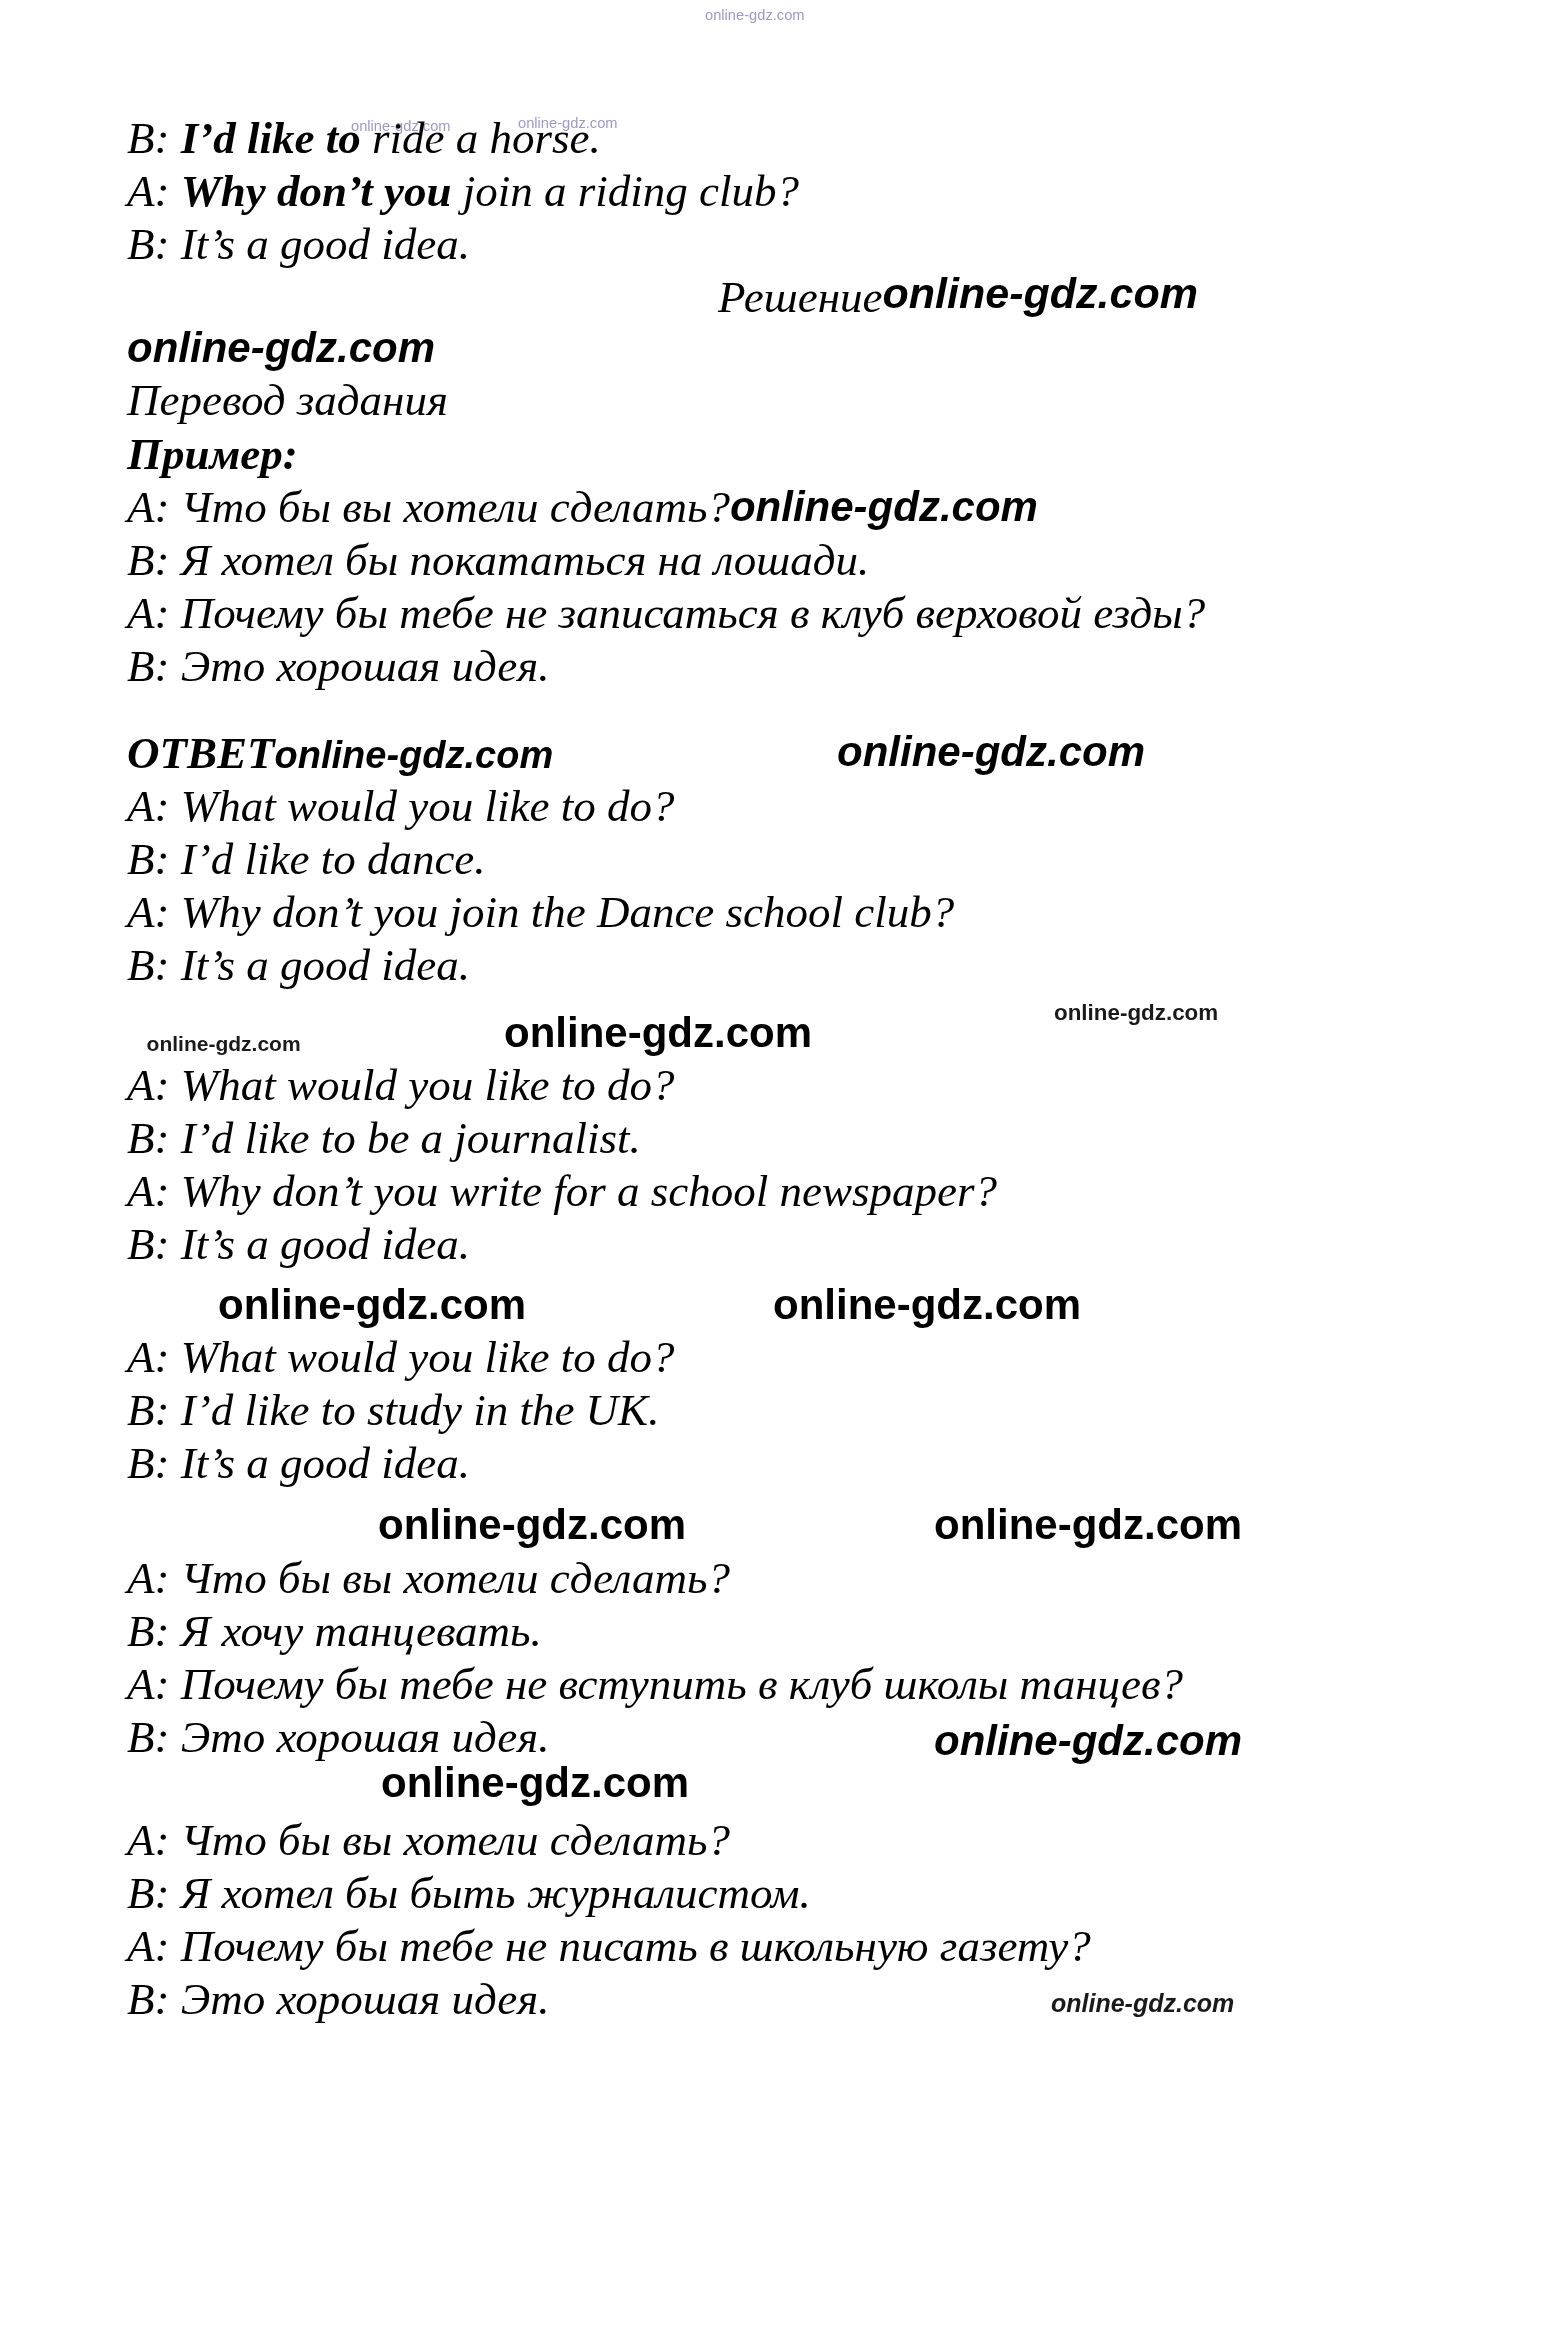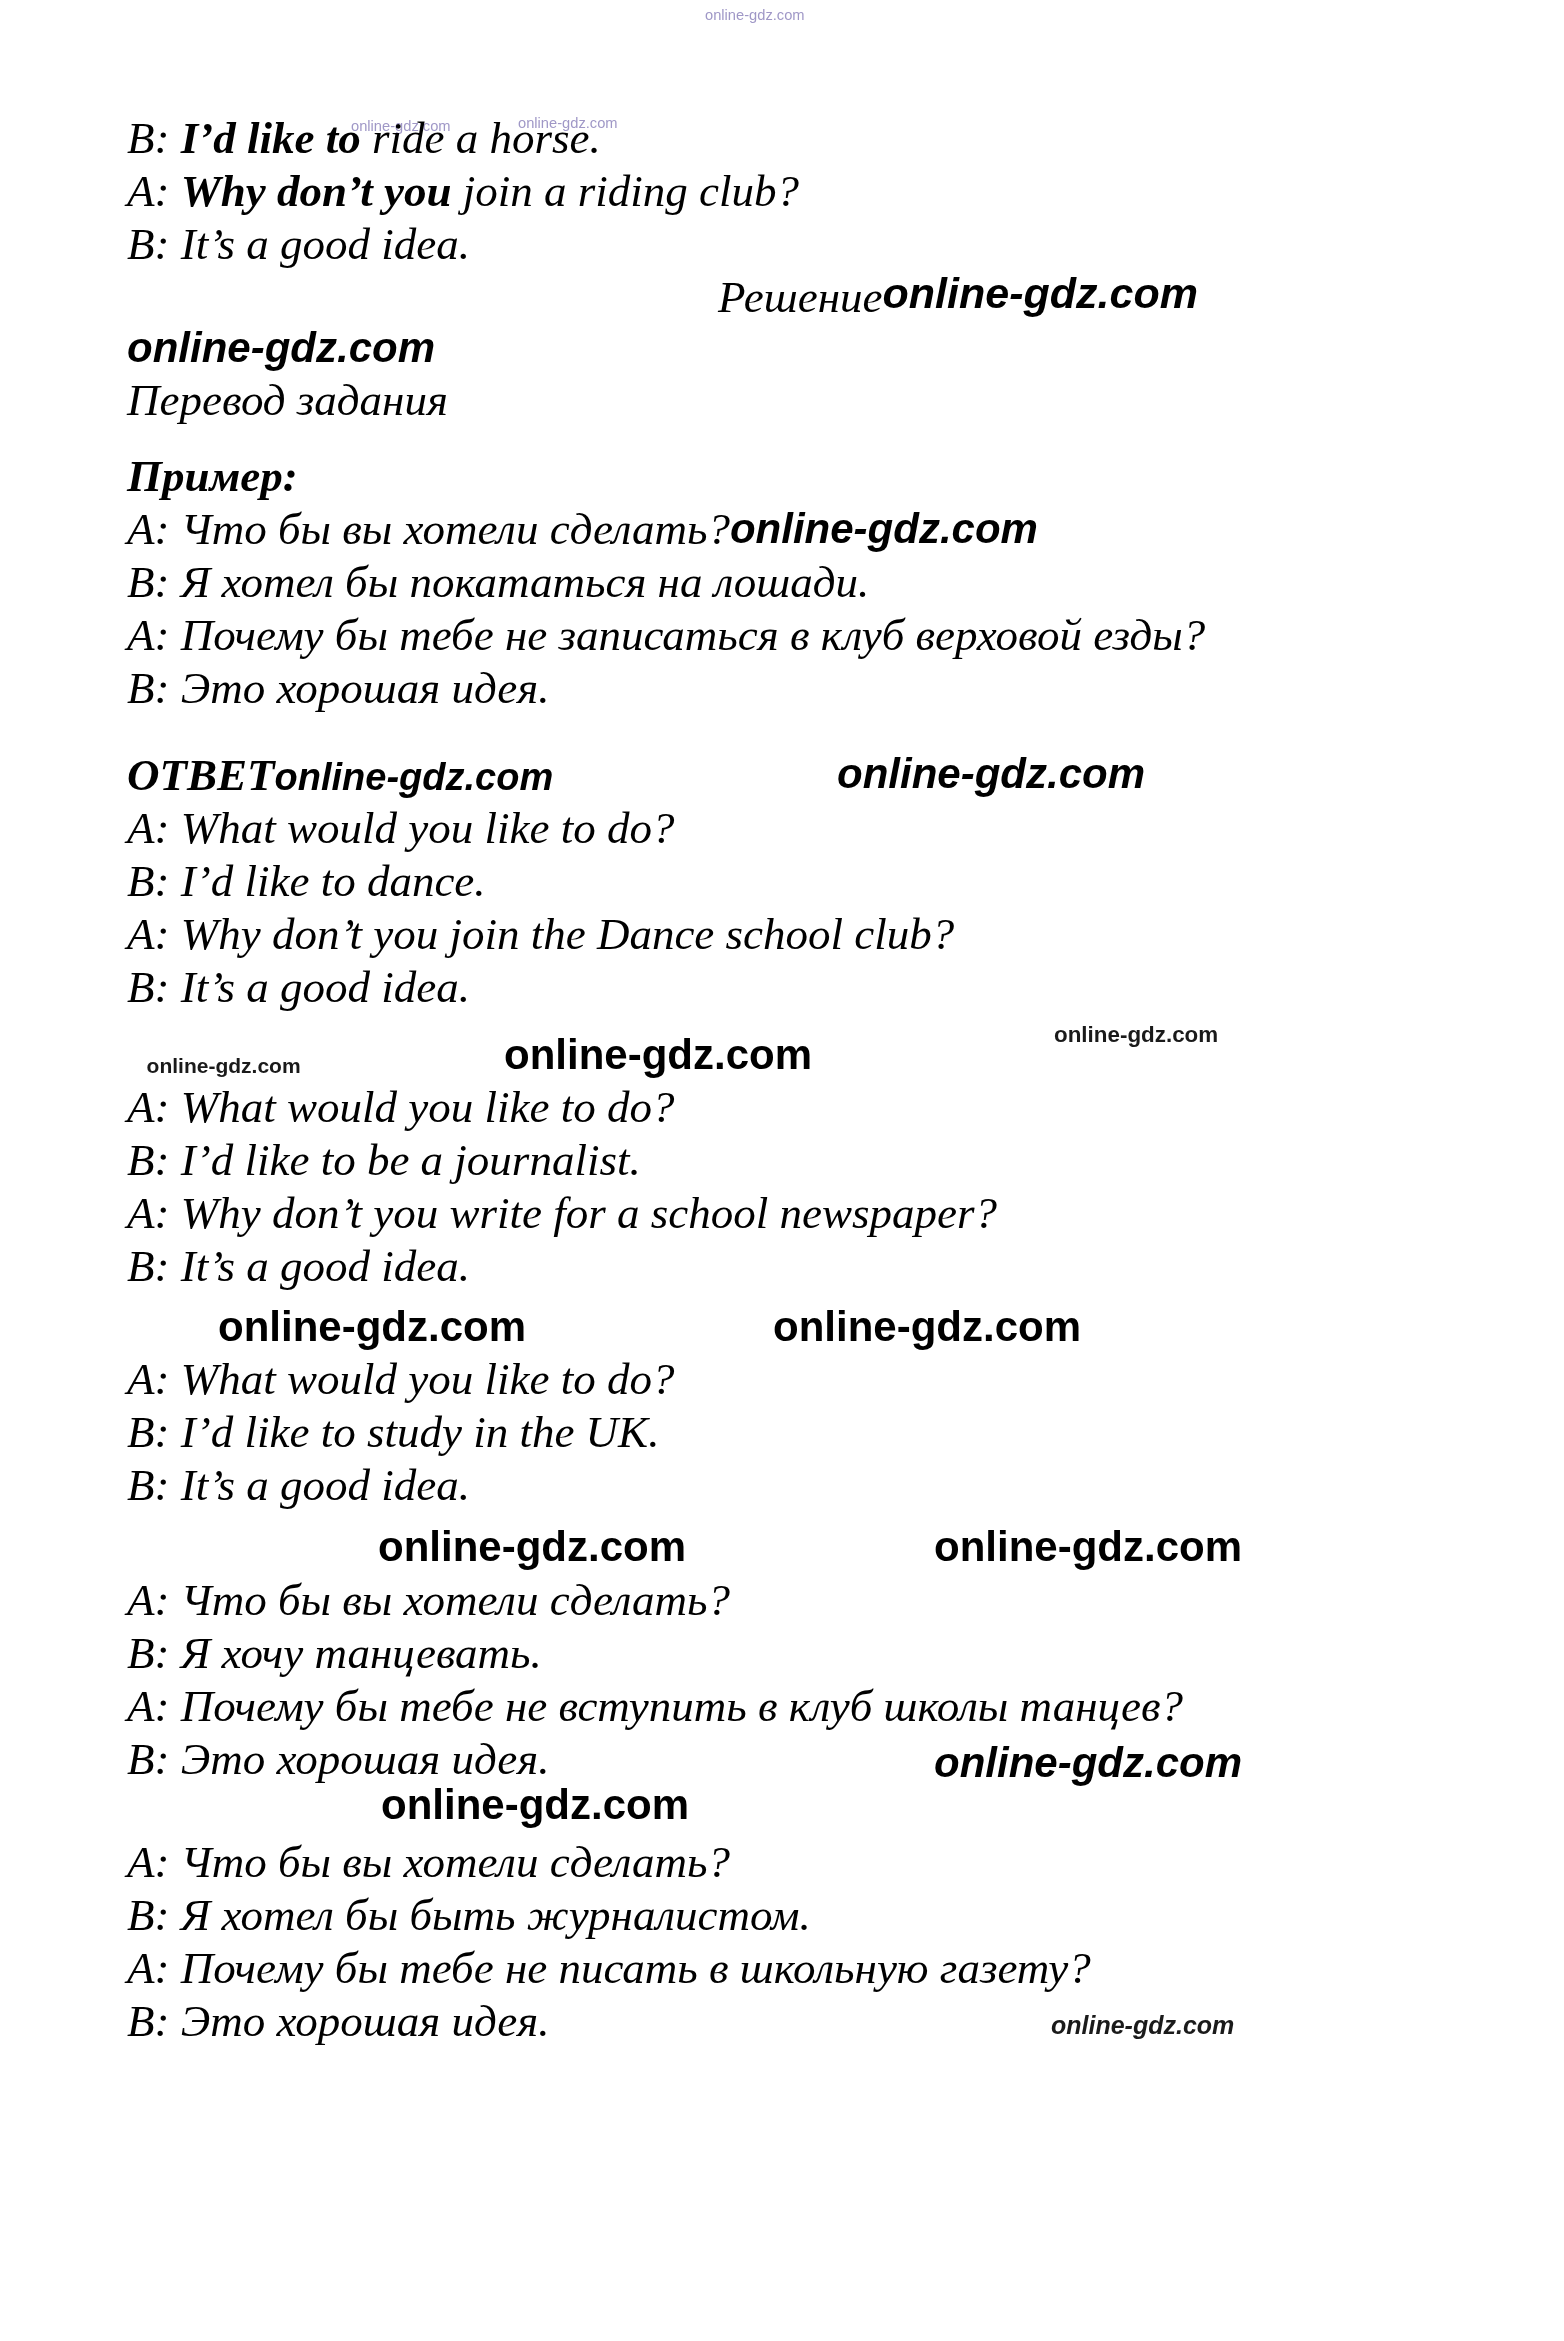--- a/index.html
+++ b/index.html
@@ -38,21 +38,21 @@
 
     <p class="t"><span>B: </span><span class="b">I’d like to</span><span> ride a horse.</span></p>
     <p class="t"><span>A: </span><span class="b">Why don’t you</span><span> join a riding club?</span></p>
     <p class="t">B: It’s a good idea.</p>
 
     <p class="t" style="margin-left:591px;"><span>Решение</span><span class="wm" style="font-size:43px;vertical-align:4.2px;">online-gdz.com</span></p>
 
     <p class="t" style="margin-top:-2.8px;"><span class="wm">online-gdz.com</span></p>
 
     <p class="t bi">Перевод задания</p>
-    <p class="t b" style="margin-top:23px;">Пример:</p>
+    <p class="t b" style="margin-top:1px;">Пример:</p>
 
     <p class="t"><span>A: Что бы вы хотели сделать?</span><span class="wm" style="vertical-align:1.4px;">online-gdz.com</span></p>
     <p class="t">B: Я хотел бы покататься на лошади.</p>
     <p class="t">A: Почему бы тебе не записаться в клуб верховой езды?</p>
     <p class="t">B: Это хорошая идея.</p>
 
     <p class="t rel" style="margin-top:34px;"><span class="b">ОТВЕТ</span><span class="wm" style="font-size:38px;">online-gdz.com</span><span class="wm" style="position:absolute;left:710px;top:4.2px;">online-gdz.com</span></p>
 
     <p class="t">A: What would you like to do?</p>
     <p class="t">B: I’d like to dance.</p>

